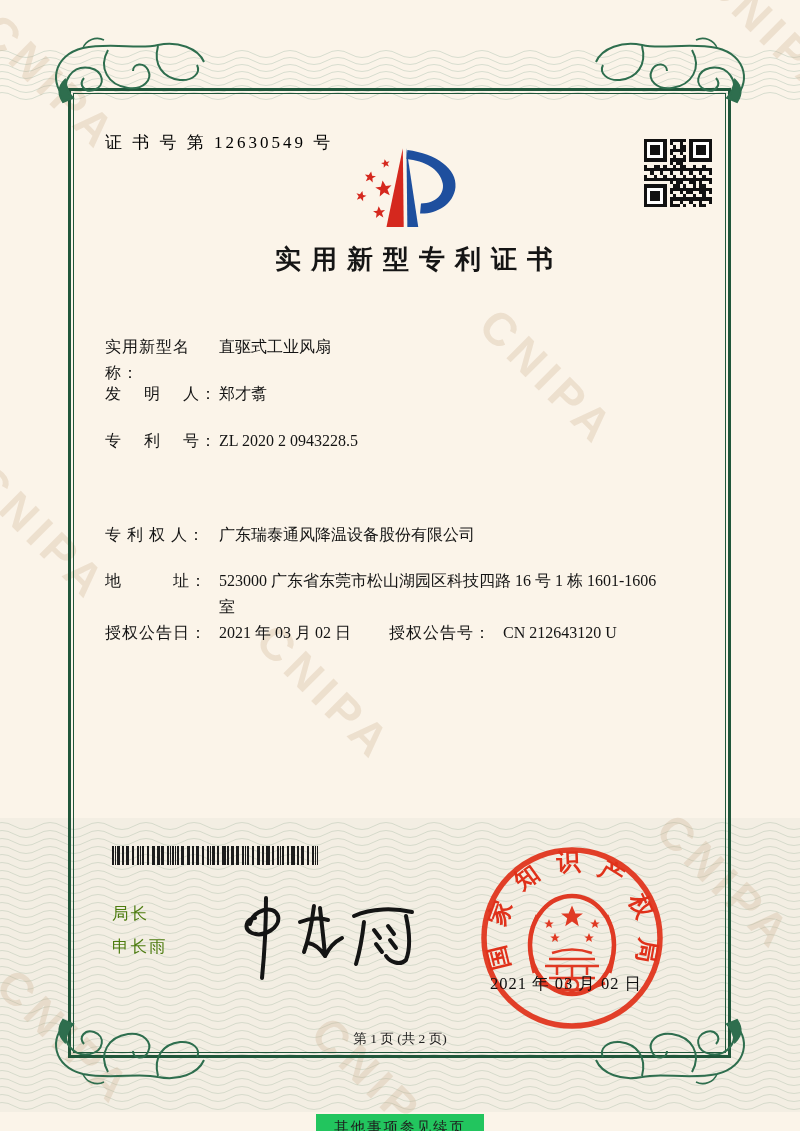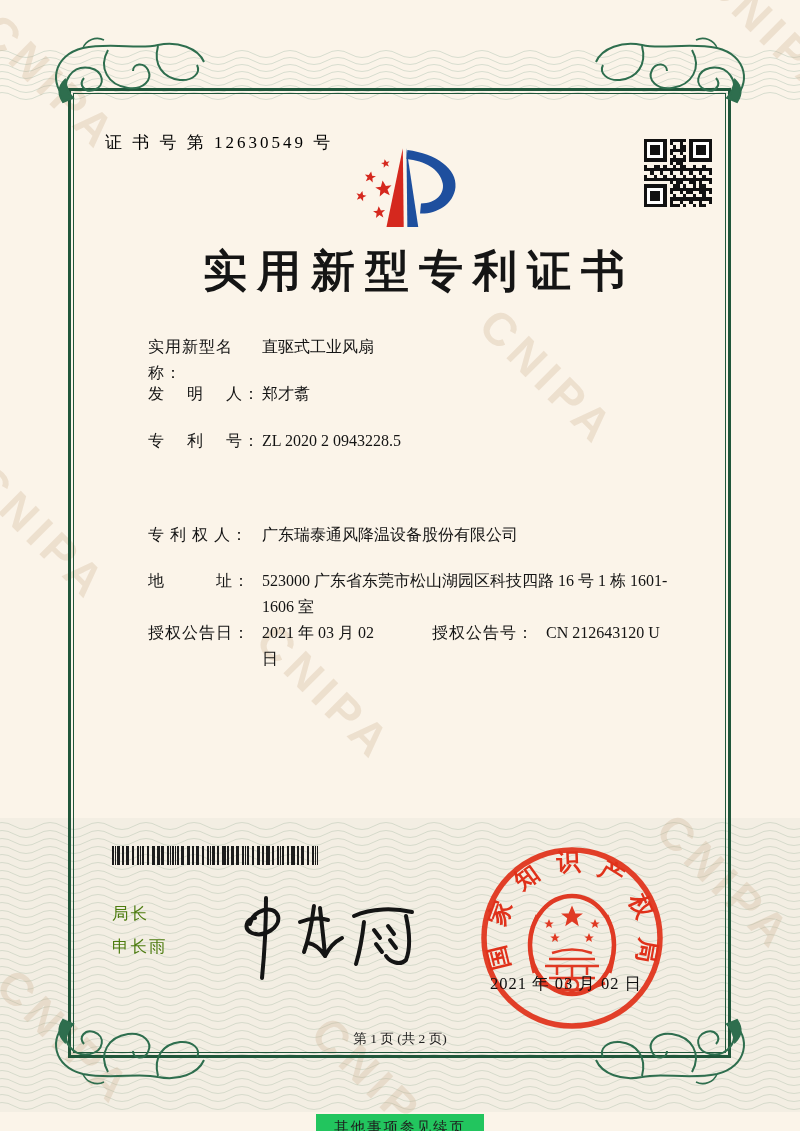--- a/index.html
+++ b/index.html
@@ -30,24 +30,24 @@
   .frame::before{content:"";position:absolute;inset:2px;border:1px solid #20573b;}
   .corner{position:absolute;z-index:3;}
   .corner path{stroke:#2e6e4e;}
   
   .content{position:absolute;inset:0;z-index:4;}
   .cert-no{position:absolute;left:105px;top:131px;font-size:17px;letter-spacing:3px;color:#000000;}
   .logo{position:absolute;left:342px;top:136px;}
   .qr{position:absolute;left:644px;top:139px;}
   .title{
     position:absolute;left:0;right:0;top:242px;text-align:center;
-    font-size:44px;font-weight:bold;letter-spacing:10px;color:#151515;padding-left:38px;
+    font-size:26px;font-weight:bold;letter-spacing:10px;color:#151515;padding-left:38px;
   }
   .frow{position:absolute;left:105px;width:590px;display:flex;font-size:16px;line-height:26px;color:#141414;}
-  .flabel{flex:0 0 114px;letter-spacing:1px;margin-left:43px;}
+  .flabel{flex:0 0 114px;letter-spacing:1px;}
   .fvalue{flex:1;}
   .grant-pair{display:flex;}
   .grant-first{width:284px;flex:0 0 284px;display:flex;}
   .paras{position:absolute;left:98px;top:655px;width:620px;}
   .paras p{margin:0 0 11px 0;text-indent:2em;font-size:15.5px;line-height:25px;text-align:justify;color:#1f1f1f;}
   .barcode{
     position:absolute;left:112px;top:846px;width:206px;height:19px;
     background-image:
       repeating-linear-gradient(90deg,#1c1c1c 0 2px,transparent 2px 5px),
       repeating-linear-gradient(90deg,#1c1c1c 0 1px,transparent 1px 7px),

